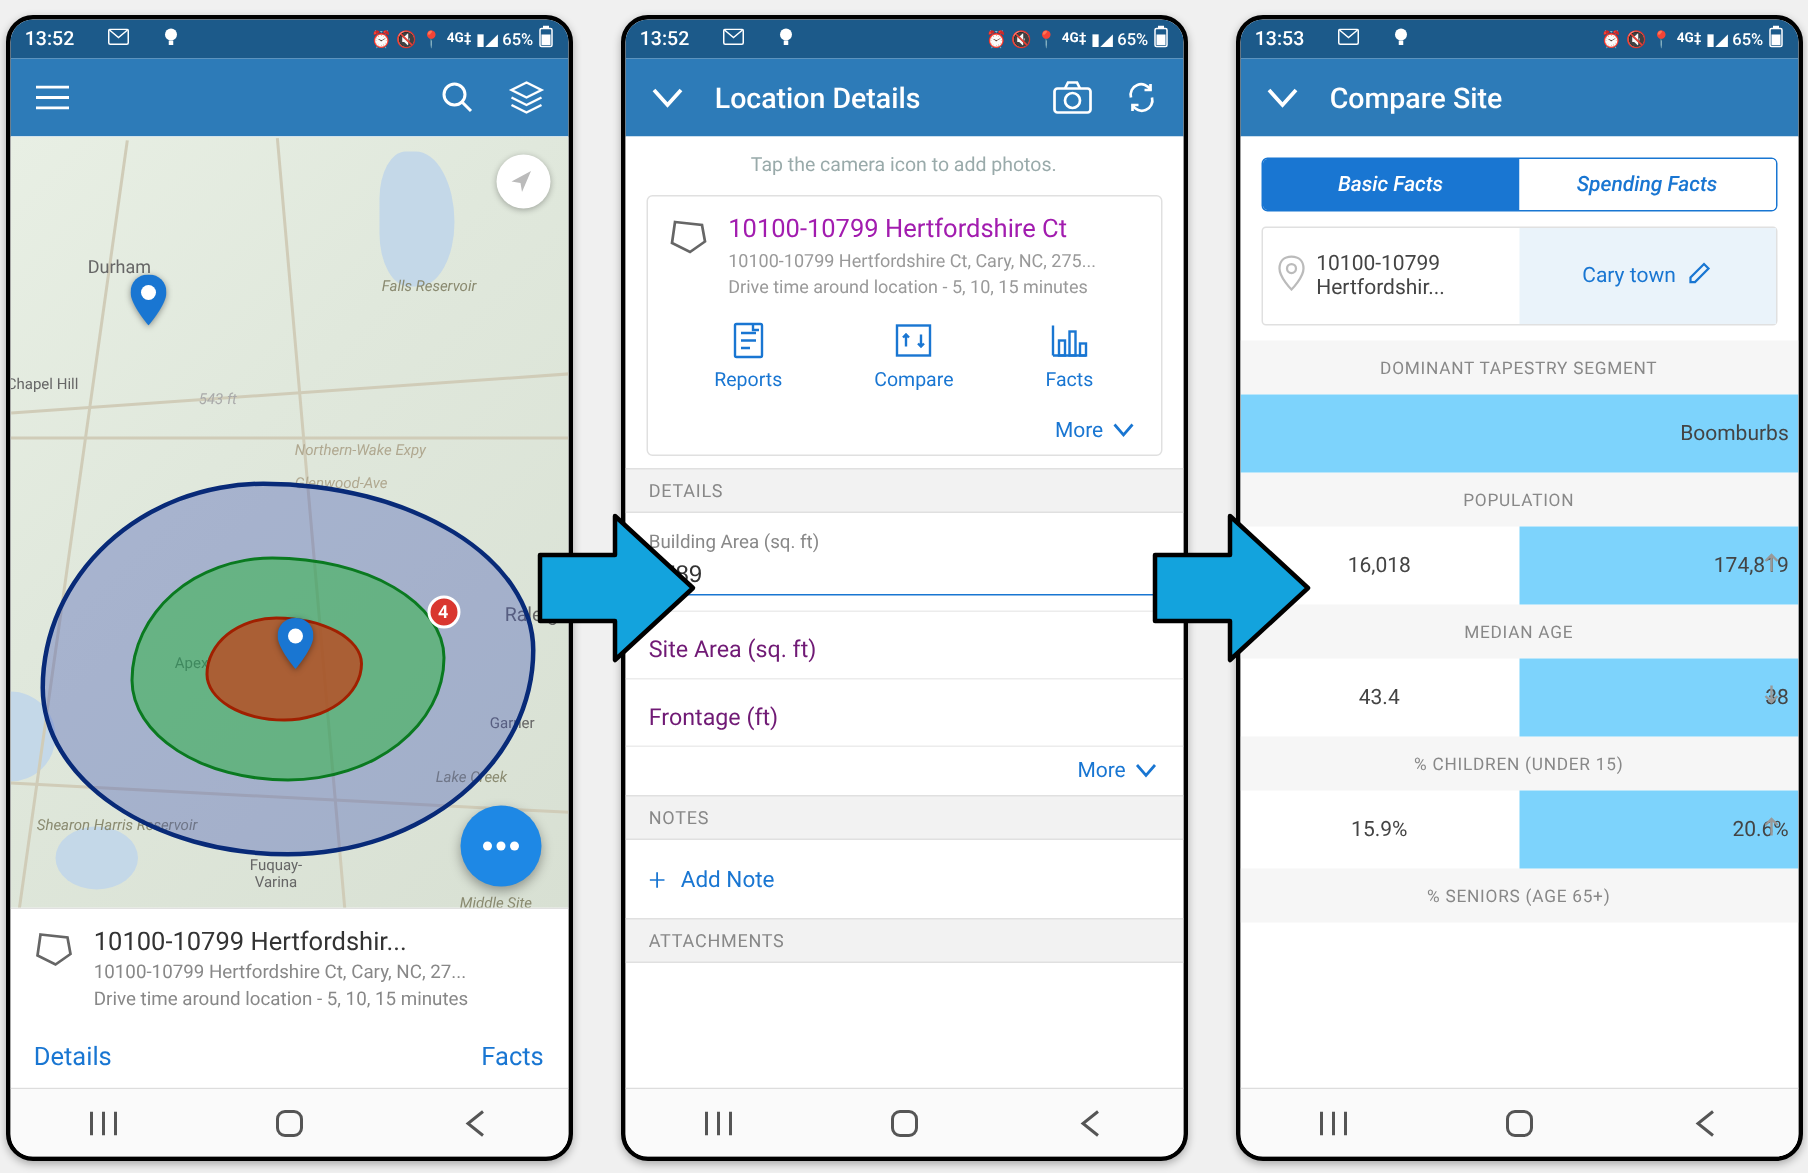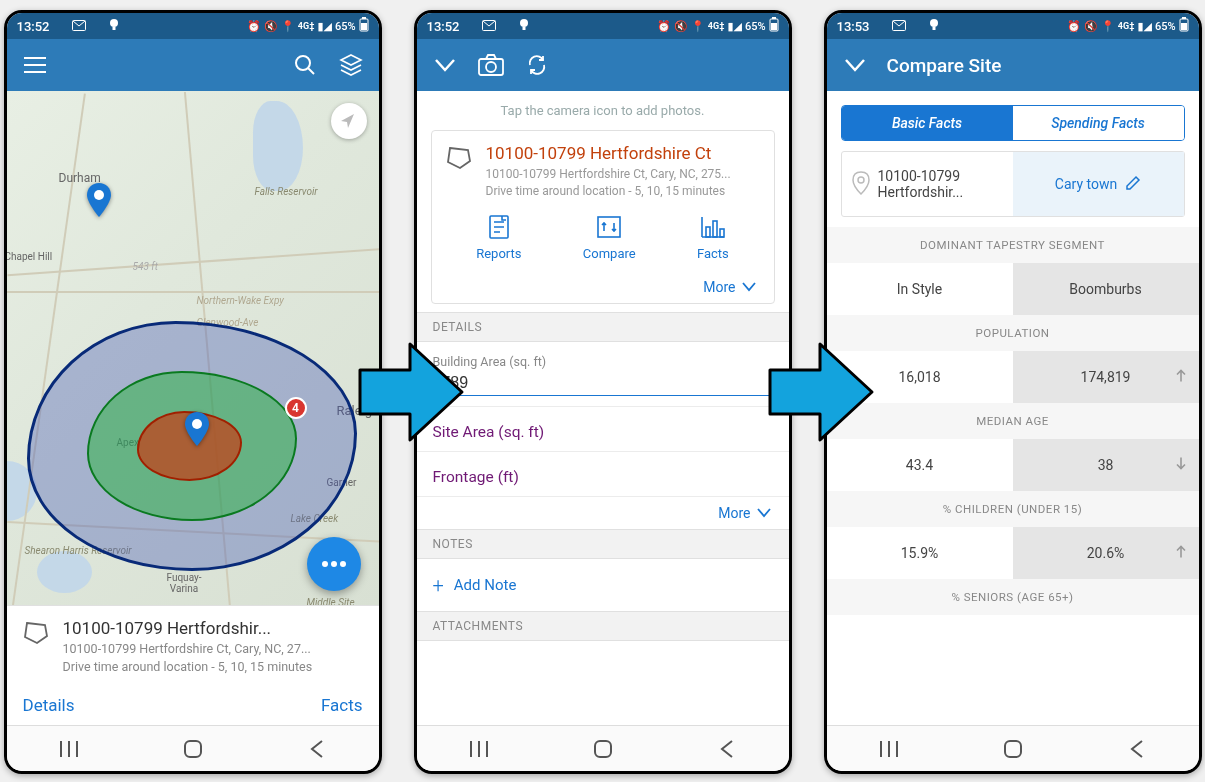--- a/index.html
+++ b/index.html
@@ -130,21 +130,21 @@
   .card-row { display:flex; gap:12px; align-items:flex-start;}
   .poly-icon { width:28px; flex-shrink:0; color:#555; padding-top:3px;}
   .card-title { font-size:17px; color:#333; font-weight:400; margin-bottom:2px;}
   .card-sub { font-size:12.5px; color:#888; line-height:1.4;}
   .card-actions { display:flex; justify-content:space-between; padding-top:20px;}
   .link-btn { color:#1976d2; font-size:17px; font-weight:400; cursor:pointer;}
   
   .hint { text-align:center; font-size:13px; color:#9aa; padding:12px 0;}
   .loc-card { border:1px solid #e0e0e0; border-radius:4px; margin:0 14px 8px; padding:12px 14px 0;}
   .loc-head { display:flex; gap:12px;}
-  .loc-title { font-size:17px; color:#c2410c; margin-bottom:3px;}
+  .loc-title { font-size:17px; color:#a21caf; margin-bottom:3px;}
   .loc-sub { font-size:12px; color:#999; line-height:1.4;}
   .action-row { display:flex; justify-content:space-around; padding:14px 0 10px;}
   .action-col { display:flex; flex-direction:column; align-items:center; gap:6px; color:#1976d2; font-size:13px; cursor:pointer;}
   .action-col .aicon { height:26px; display:flex; align-items:center; justify-content:center;}
   .more-row { display:flex; justify-content:flex-end; align-items:center; gap:6px; color:#1976d2; font-size:14px; padding:8px 4px; cursor:pointer;}
   .section-header { background:#f2f2f2; color:#888; font-size:12px; letter-spacing:0.5px; padding:7px 16px; border-top:1px solid #e0e0e0; border-bottom:1px solid #e0e0e0;}
   .field { padding: 12px 16px 10px; border-bottom:1px solid #ececec;}
   .field .flabel { font-size:12.5px; color:#888; margin-bottom:4px;}
   .field .fval-input {
     border:none; border-bottom:1.5px solid #1976d2;
@@ -159,21 +159,21 @@
   .seg-tab.active { background:#1976d2; color:#fff;}
   .seg-tab.inactive { background:#fff; color:#1976d2;}
   .cmp-head-row { display:flex; border:1px solid #e0e0e0; border-radius:3px; margin:0 14px 10px;}
   .cmp-head-cell { flex:1; padding:16px 10px; display:flex; align-items:center; gap:8px; font-size:14px;}
   .cmp-head-cell.left { color:#444;}
   .cmp-head-cell.right { background:#eaf3fa; color:#1976d2; justify-content:center;}
   .pinoutline { color:#aaa; flex-shrink:0;}
   .cmp-section-title { background:#f6f6f6; color:#888; font-size:11.5px; letter-spacing:0.5px; text-align:center; padding:11px 0;}
   .cmp-data-row { display:flex;}
   .cmp-data-cell { flex:1; text-align:center; padding:18px 6px; font-size:14px; color:#444; position:relative;}
-  .cmp-data-cell.right { background:#e5e5e5;}
+  .cmp-data-cell.right { background:#7dd3fc;text-align:right;}
   .trend { position:absolute; right:12px; top:50%; transform:translateY(-50%); color:#999;}
   
   .arrow-wrap { width:26px; position:relative; align-self:center; z-index:5;}
   .big-arrow {
     position:absolute; left:-44px; top:-56px;
     width:114px; height:112px;
   }
 </style>
 </head>
 <body>
@@ -363,20 +363,21 @@
             <rect x="2" y="6" width="6" height="7" fill="#fff"></rect>
           </svg></span>
     </div>
   </div>
   <div class="app-bar">
     <div class="icon-slot">
       <svg width="22" height="14" viewBox="0 0 22 14">
           <path d="M2 2 L11 12 L20 2" fill="none" stroke="#fff" stroke-width="2.5"></path>
         </svg>
     </div>
+    <div class="app-bar-title">Location Details</div>
     <div class="icon-slot">
       <svg width="26" height="22" viewBox="0 0 26 22">
           <rect x="1" y="5" width="24" height="16" rx="2" fill="none" stroke="#fff" stroke-width="1.8"></rect>
           <path d="M8 5 L10 1 L16 1 L18 5" fill="none" stroke="#fff" stroke-width="1.8"></path>
           <circle cx="13" cy="13" r="5" fill="none" stroke="#fff" stroke-width="1.8"></circle>
         </svg>
     </div>
     <div class="icon-slot">
       <svg width="22" height="22" viewBox="0 0 22 22">
           <path d="M4 11 A7 7 0 0 1 17 6 M18 11 A7 7 0 0 1 5 16" fill="none" stroke="#fff" stroke-width="1.8"></path>
@@ -542,21 +543,20 @@
         <span>
           <svg width="16" height="16" viewBox="0 0 16 16">
               <path d="M2 14 L2 11 L11 2 L14 5 L5 14 Z" fill="none" stroke="#1976d2" stroke-width="1.5"></path>
             </svg>
         </span>
       </div>
     </div>
     <div id="cmp-body">
         <div class="cmp-section-title">DOMINANT TAPESTRY SEGMENT</div>
         <div class="cmp-data-row">
-          <div class="cmp-data-cell">In Style</div>
           <div class="cmp-data-cell right">Boomburbs</div>
         </div>
         <div class="cmp-section-title">POPULATION</div>
         <div class="cmp-data-row">
           <div class="cmp-data-cell">16,018</div>
           <div class="cmp-data-cell right">174,819<span class="trend"><svg width="12" height="14" viewBox="0 0 12 14">
                 <path d="M6 13 L6 2 M2 6 L6 2 L10 6" fill="none" stroke="#999" stroke-width="1.6"></path>
               </svg></span></div>
         </div>
         <div class="cmp-section-title">MEDIAN AGE</div>

